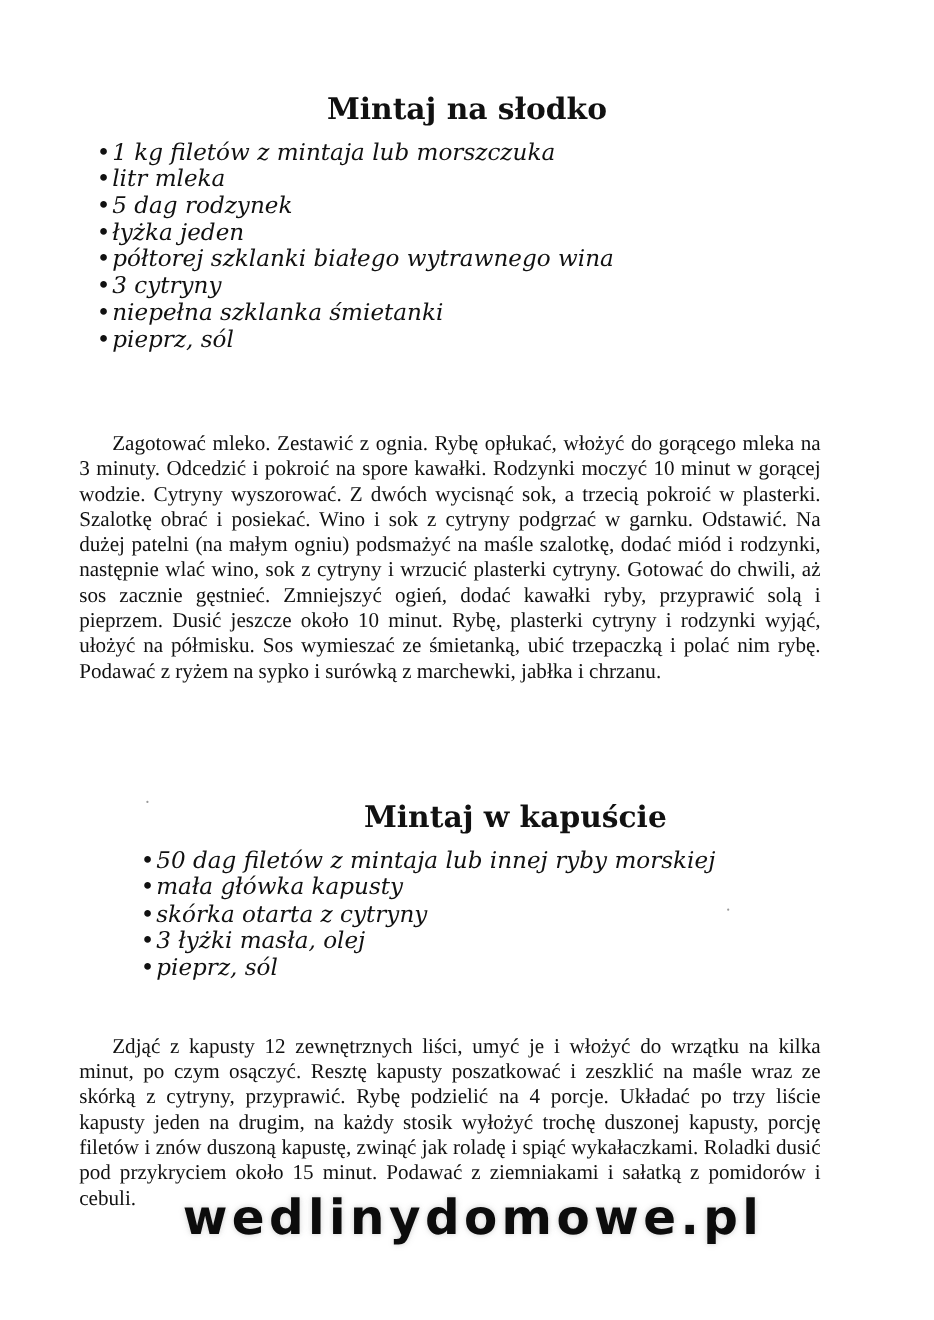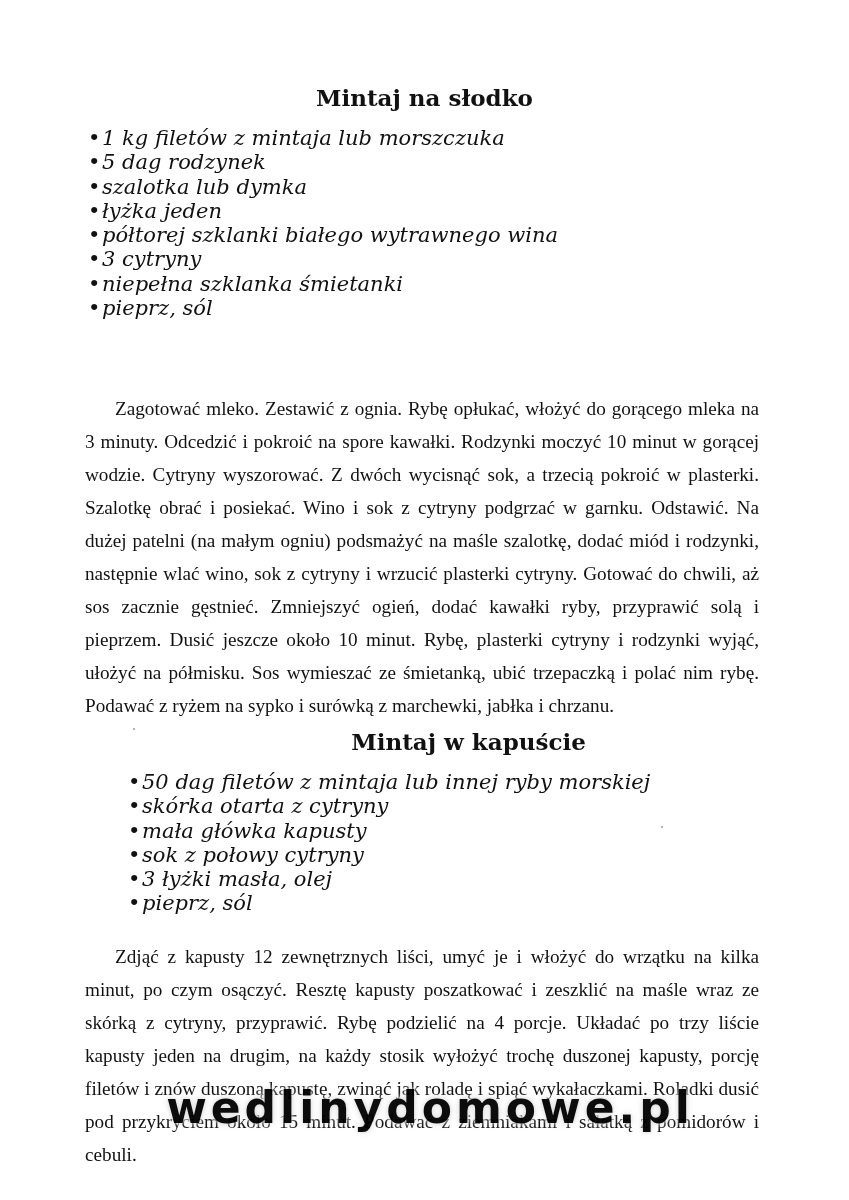--- a/index.html
+++ b/index.html
@@ -21,21 +21,21 @@
       width: 849px;
       height: 1200px;
     }
     .recipe-title {
       position: absolute;
       left: 0;
       width: 849px;
       text-align: center;
       font-family: "DejaVu Serif", serif;
       font-weight: bold;
-      font-size: 23px;
+      font-size: 27px;
       letter-spacing: 0px;
       margin: 0;
     }
     .ingredients {
       position: absolute;
       left: 88px;
       margin: 0;
       padding: 0;
       list-style: none;
       font-family: "DejaVu Serif", serif;
@@ -47,26 +47,26 @@
       line-height: 24.3px;
       white-space: nowrap;
     }
     .ingredients li .bullet {
       display: inline-block;
       width: 14px;
       font-style: normal;
     }
     .method {
       position: absolute;
-      left: 85px;
+      left: 72px;
       width: 674px;
       margin: 0;
       font-family: "Liberation Serif", serif;
       font-size: 19.2px;
-      line-height: 33px;
+      line-height: 23px;
       text-align: justify;
       text-indent: 30px;
       hyphens: manual;
     }
     .watermark {
       position: absolute;
       left: 100px;
       top: 1082px;
       width: 660px;
       text-align: center;
@@ -89,41 +89,40 @@
   </style>
 </head>
 <body>
 
 <div class="page">
 
   <h1 class="recipe-title" style="top:84px;">Mintaj na słodko</h1>
 
   <ul class="ingredients" style="top:126px;">
     <li><span class="bullet">•</span><span>1 kg filetów z mintaja lub morszczuka</span></li>
+    <li><span class="bullet">•</span><span>litr mleka</span></li>
     <li><span class="bullet">•</span><span>5 dag rodzynek</span></li>
-    <li><span class="bullet">•</span><span>szalotka lub dymka</span></li>
     <li><span class="bullet">•</span><span>łyżka jeden</span></li>
     <li><span class="bullet">•</span><span>półtorej szklanki białego wytrawnego wina</span></li>
     <li><span class="bullet">•</span><span>3 cytryny</span></li>
     <li><span class="bullet">•</span><span>niepełna szklanka śmietanki</span></li>
     <li><span class="bullet">•</span><span>pieprz, sól</span></li>
   </ul>
 
   <p class="method" style="top:392px;">Zagotować mleko. Zestawić z ognia. Rybę opłukać, włożyć do gorącego mleka na 3 minuty. Odcedzić i pokroić na spore kawałki. Rodzynki moczyć 10 minut w gorącej wodzie. Cytryny wyszorować. Z dwóch wycisnąć sok, a trzecią pokroić w plasterki. Szalotkę obrać i posiekać. Wino i sok z cytryny podgrzać w garnku. Odstawić. Na dużej patelni (na małym ogniu) podsma­żyć na maśle szalotkę, dodać miód i rodzynki, następnie wlać wino, sok z cy­tryny i wrzucić plasterki cytryny. Gotować do chwili, aż sos zacznie gęstnieć. Zmniejszyć ogień, dodać kawałki ryby, przyprawić solą i pieprzem. Dusić jeszcze około 10 minut. Rybę, plasterki cytryny i rodzynki wyjąć, ułożyć na półmisku. Sos wymieszać ze śmietanką, ubić trzepaczką i polać nim rybę. Podawać z ryżem na sypko i surówką z marchewki, jabłka i chrzanu.</p>
 
   <span class="speck" style="left:133px; top:728px;"></span>
   <span class="speck" style="left:661px; top:826px;"></span>
 
   <h1 class="recipe-title" style="top:728px;margin-left:44px;">Mintaj w kapuście</h1>
 
   <ul class="ingredients" style="top:770px;margin-left:40px;">
     <li><span class="bullet">•</span><span>50 dag filetów z mintaja lub innej ryby morskiej</span></li>
+    <li><span class="bullet">•</span><span>mała główka kapusty</span></li>
     <li><span class="bullet">•</span><span>skórka otarta z cytryny</span></li>
-    <li><span class="bullet">•</span><span>mała główka kapusty</span></li>
-    <li><span class="bullet">•</span><span>sok z połowy cytryny</span></li>
     <li><span class="bullet">•</span><span>3 łyżki masła, olej</span></li>
     <li><span class="bullet">•</span><span>pieprz, sól</span></li>
   </ul>
 
   <p class="method" style="top:940px;">Zdjąć z kapusty 12 zewnętrznych liści, umyć je i włożyć do wrzątku na kilka minut, po czym osączyć. Resztę kapusty poszatkować i zeszklić na maśle wraz ze skórką z cytryny, przyprawić. Rybę podzielić na 4 por­cje. Układać po trzy liście kapusty jeden na drugim, na każdy stosik wy­łożyć trochę duszonej kapusty, porcję filetów i znów duszoną kapustę, zwinąć jak roladę i spiąć wykałaczkami. Roladki dusić pod przykryciem około 15 minut. Podawać z ziemniakami i sałatką z pomidorów i cebuli.</p>
 
   <div class="watermark">wedlinydomowe.pl</div>
 </div>
 
 </body></html>

